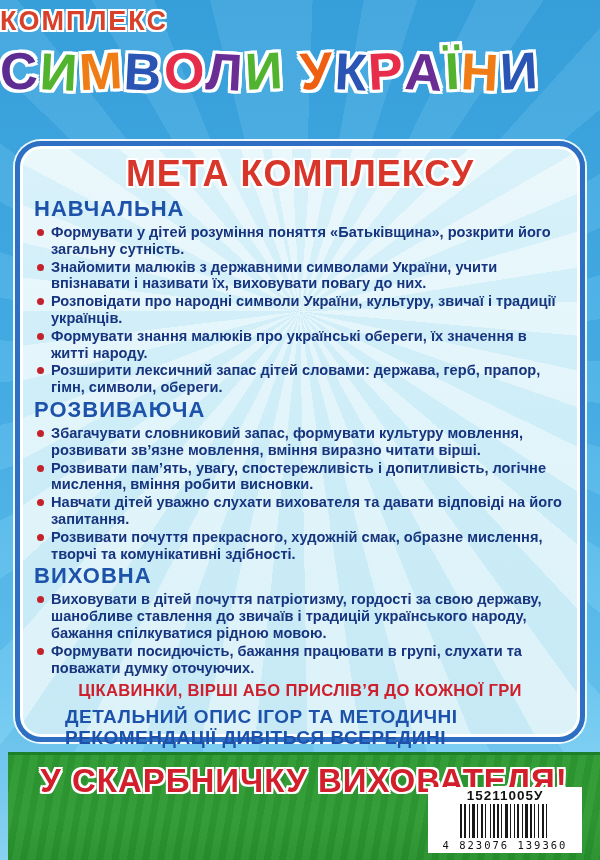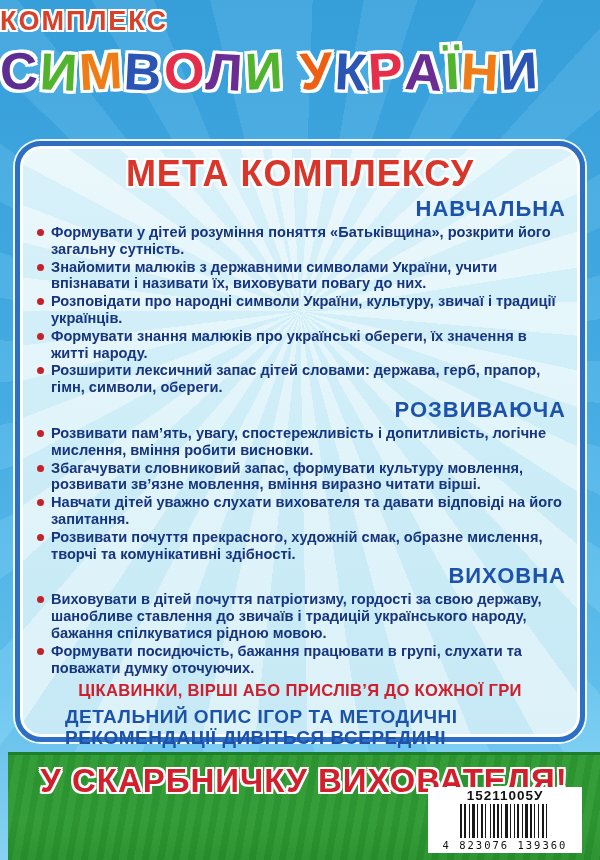--- a/index.html
+++ b/index.html
@@ -25,21 +25,21 @@
   .panel{
     position:absolute;left:15px;top:141px;width:570px;height:601px;box-sizing:border-box;
     border:5px solid #2e6fc3;border-radius:26px;
     box-shadow:0 0 0 2px rgba(255,255,255,0.9), inset 0 0 0 3px rgba(255,255,255,0.95);
     background:
       repeating-conic-gradient(from -10deg at 50% 28%, rgba(255,255,255,0.30) 0deg 7deg, rgba(150,215,240,0.12) 7deg 14deg),
       linear-gradient(180deg,#e2f5fb 0%,#d2eff8 60%,#cdecf6 100%);
     padding:5px 14px 0 14px;
   }
   .panel-heading{margin:2px 0 0 0;text-align:center;font-size:36px;font-weight:bold;letter-spacing:1px;color:#d8352b;}
-  .section-title{margin:1px 0 2px 0;text-align:right;font-size:22px;font-weight:bold;letter-spacing:1px;color:#1d52ab;}
+  .section-title{margin:1px 0 2px 0;text-align:left;font-size:22px;font-weight:bold;letter-spacing:1px;color:#1d52ab;}
   ul.goals{list-style:none;margin:0;padding:0;}
   ul.goals li{
     position:relative;padding-left:17px;margin:0 0 1px 0;
     font-size:14.6px;line-height:16.8px;font-weight:bold;color:#17357f;
   }
   .dot{position:absolute;left:3px;top:5px;width:7px;height:7px;border-radius:50%;background:#c3222b;}
   .red-note{margin-top:5px;text-align:center;font-size:16.6px;font-weight:bold;letter-spacing:0.3px;color:#ce1f2c;}
   .blue-note{margin:5px auto 0 auto;max-width:470px;text-align:left;font-size:19px;line-height:21px;font-weight:bold;letter-spacing:0.5px;color:#1d52ab;}
   
   .green-band{
@@ -77,22 +77,22 @@
         <h3 class="section-title">НАВЧАЛЬНА</h3>
         <ul class="goals">
           <li><span class="dot"></span>Формувати у дітей розуміння поняття «Батьківщина», розкрити його загальну сутність.</li>
           <li><span class="dot"></span>Знайомити малюків з державними символами України, учити впізнавати і називати їх, виховувати повагу до них.</li>
           <li><span class="dot"></span>Розповідати про народні символи України, культуру, звичаї і традиції українців.</li>
           <li><span class="dot"></span>Формувати знання малюків про українські обереги, їх значення в житті народу.</li>
           <li><span class="dot"></span>Розширити лексичний запас дітей словами: держава, герб, прапор, гімн, символи, обереги.</li>
         </ul>
         <h3 class="section-title">РОЗВИВАЮЧА</h3>
         <ul class="goals">
+          <li><span class="dot"></span>Збагачувати словниковий запас, формувати культуру мовлення, розвивати зв’язне мовлення, вміння виразно читати вірші.</li>
           <li><span class="dot"></span>Розвивати пам’ять, увагу, спостережливість і допитливість, логічне мислення, вміння робити висновки.</li>
-          <li><span class="dot"></span>Збагачувати словниковий запас, формувати культуру мовлення, розвивати зв’язне мовлення, вміння виразно читати вірші.</li>
           <li><span class="dot"></span>Навчати дітей уважно слухати вихователя та давати відповіді на його запитання.</li>
           <li><span class="dot"></span>Розвивати почуття прекрасного, художній смак, образне мислення, творчі та комунікативні здібності.</li>
         </ul>
         <h3 class="section-title">ВИХОВНА</h3>
         <ul class="goals">
           <li><span class="dot"></span>Виховувати в дітей почуття патріотизму, гордості за свою державу, шанобливе ставлення до звичаїв і традицій українського народу, бажання спілкуватися рідною мовою.</li>
           <li><span class="dot"></span>Формувати посидючість, бажання працювати в групі, слухати та поважати думку оточуючих.</li>
         </ul>
       </div>
     <div class="red-note">ЦІКАВИНКИ, ВІРШІ АБО ПРИСЛІВ’Я ДО КОЖНОЇ ГРИ</div>

